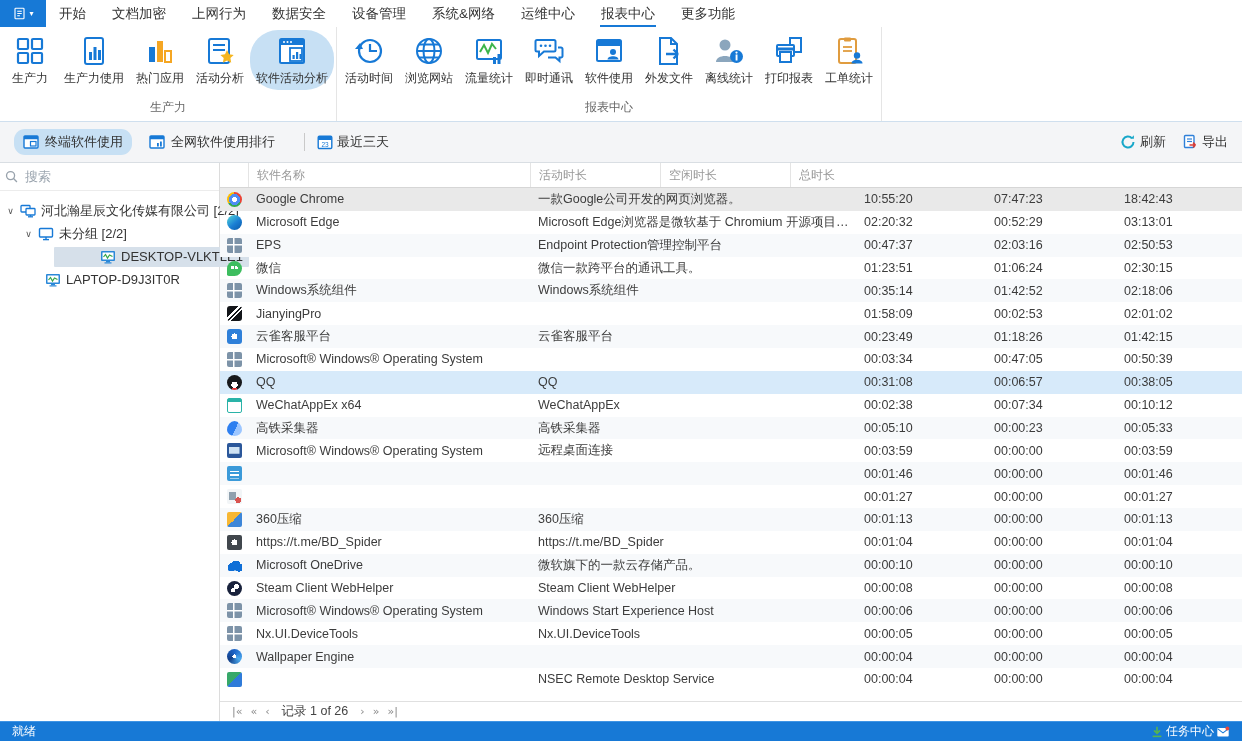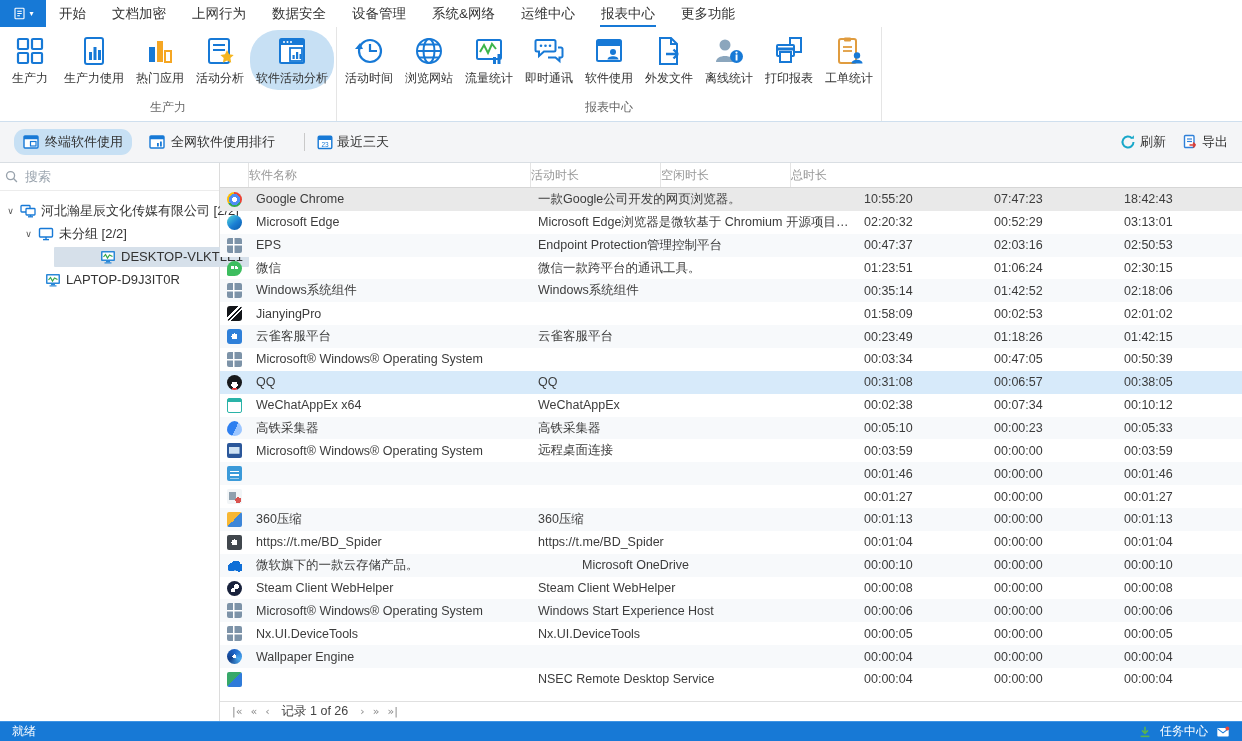--- a/index.html
+++ b/index.html
@@ -44,21 +44,21 @@
   .tree-row { height:23px; display:flex; align-items:center; cursor:pointer; white-space:nowrap; }
   .tree-arrow { width:13px; flex:none; color:#555; font-size:9px; text-align:center; margin-right:1px; }
   .tree-wrap { display:flex; align-items:center; padding:2px 6px 2px 2px; border-radius:1px; }
   .tree-row.selected .tree-wrap { background:#d6e0ea;padding-left:46px; }
   .tree-icon { width:16px; height:16px; margin-right:5px; flex:none; }
   .tree-icon svg,.tabico svg,.ticon svg,.sico svg,.rico svg,.aico svg { display:block; width:100%; height:100%; }
 
   
   .table-panel { flex:1; min-width:0; display:flex; flex-direction:column; }
   .thead { display:flex; height:25px; flex:none; border-bottom:1px solid #d6d6d6; align-items:stretch; font-size:12px; color:#999; }
-  .th { border-left:1px solid #e4e4e4; display:flex; align-items:center; }
+  .th { padding-left:8px; border-left:1px solid #e4e4e4; display:flex; align-items:center; }
   .th.w-icon { border-left:none; }
   .w-icon { width:28px; flex:none; }
   .w-name { width:282px; flex:none; }
   .w-desc { width:326px; flex:none; }
   .w-act  { width:130px; flex:none; }
   .w-idle { width:130px; flex:none; }
   .w-tot  { flex:1; min-width:0; }
   .tbody { flex:1; overflow:hidden; }
   .trow { display:flex; height:22.86px; align-items:center; font-size:12.5px; color:#3c3c3c; }
   .trow:nth-child(odd) { background:#f7f9fb; }
@@ -88,21 +88,21 @@
   .ai-wallpaper { border-radius:50%; background:radial-gradient(circle at 50% 50%,#fff 0 2px,transparent 2px),conic-gradient(#1d64c8,#4aa8ee,#123f88,#1d64c8); }
   .ai-nsec { border-radius:2px; background:linear-gradient(135deg,#37a869 50%,#2f7bd9 50%); }
 
   
   .pager { height:20px; flex:none; border-top:1px solid #e0e0e0; display:flex; align-items:center; font-size:12px; color:#555; padding-left:8px; }
   .pg-btn { color:#8a8a8a; font-size:11px; padding:0 4px; cursor:pointer; font-family:"DejaVu Sans",sans-serif; }
   .pager-label { margin:0 8px; color:#444; font-size:12.5px; }
 
   
   .statusbar { height:20px; flex:none; background:#1779d6; border-top:1px solid #3f94e4; display:flex; align-items:center; color:#fff; font-size:12px; padding:0 12px; }
-  .status-right { margin-left:auto; display:flex; align-items:center; gap:8px; }
+  .status-right { margin-left:auto; display:flex; align-items:center; gap:2px; }
   .micon { width:14px; height:14px; display:inline-block; }
   .micon svg { display:block; width:100%; height:100%; }
 </style>
 </head>
 <body>
 
 <div class="shell">
 
   <div class="menubar">
     <div class="app-btn">
@@ -603,22 +603,22 @@
             <div class="tcell w-name">https://t.me/BD_Spider</div>
             <div class="tcell w-desc">https://t.me/BD_Spider</div>
             <div class="tcell w-act">00:01:04</div>
             <div class="tcell w-idle">00:00:00</div>
             <div class="tcell w-tot">00:01:04</div>
           </div>
           <div class="trow">
             <div class="tcell w-icon">
               <span class="appicon ai-onedrive"></span>
             </div>
+            <div class="tcell w-name">Microsoft OneDrive</div>
             <div class="tcell w-desc">微软旗下的一款云存储产品。</div>
-            <div class="tcell w-name">Microsoft OneDrive</div>
             <div class="tcell w-act">00:00:10</div>
             <div class="tcell w-idle">00:00:00</div>
             <div class="tcell w-tot">00:00:10</div>
           </div>
           <div class="trow">
             <div class="tcell w-icon">
               <span class="appicon ai-steam"></span>
             </div>
             <div class="tcell w-name">Steam Client WebHelper</div>
             <div class="tcell w-desc">Steam Client WebHelper</div>

